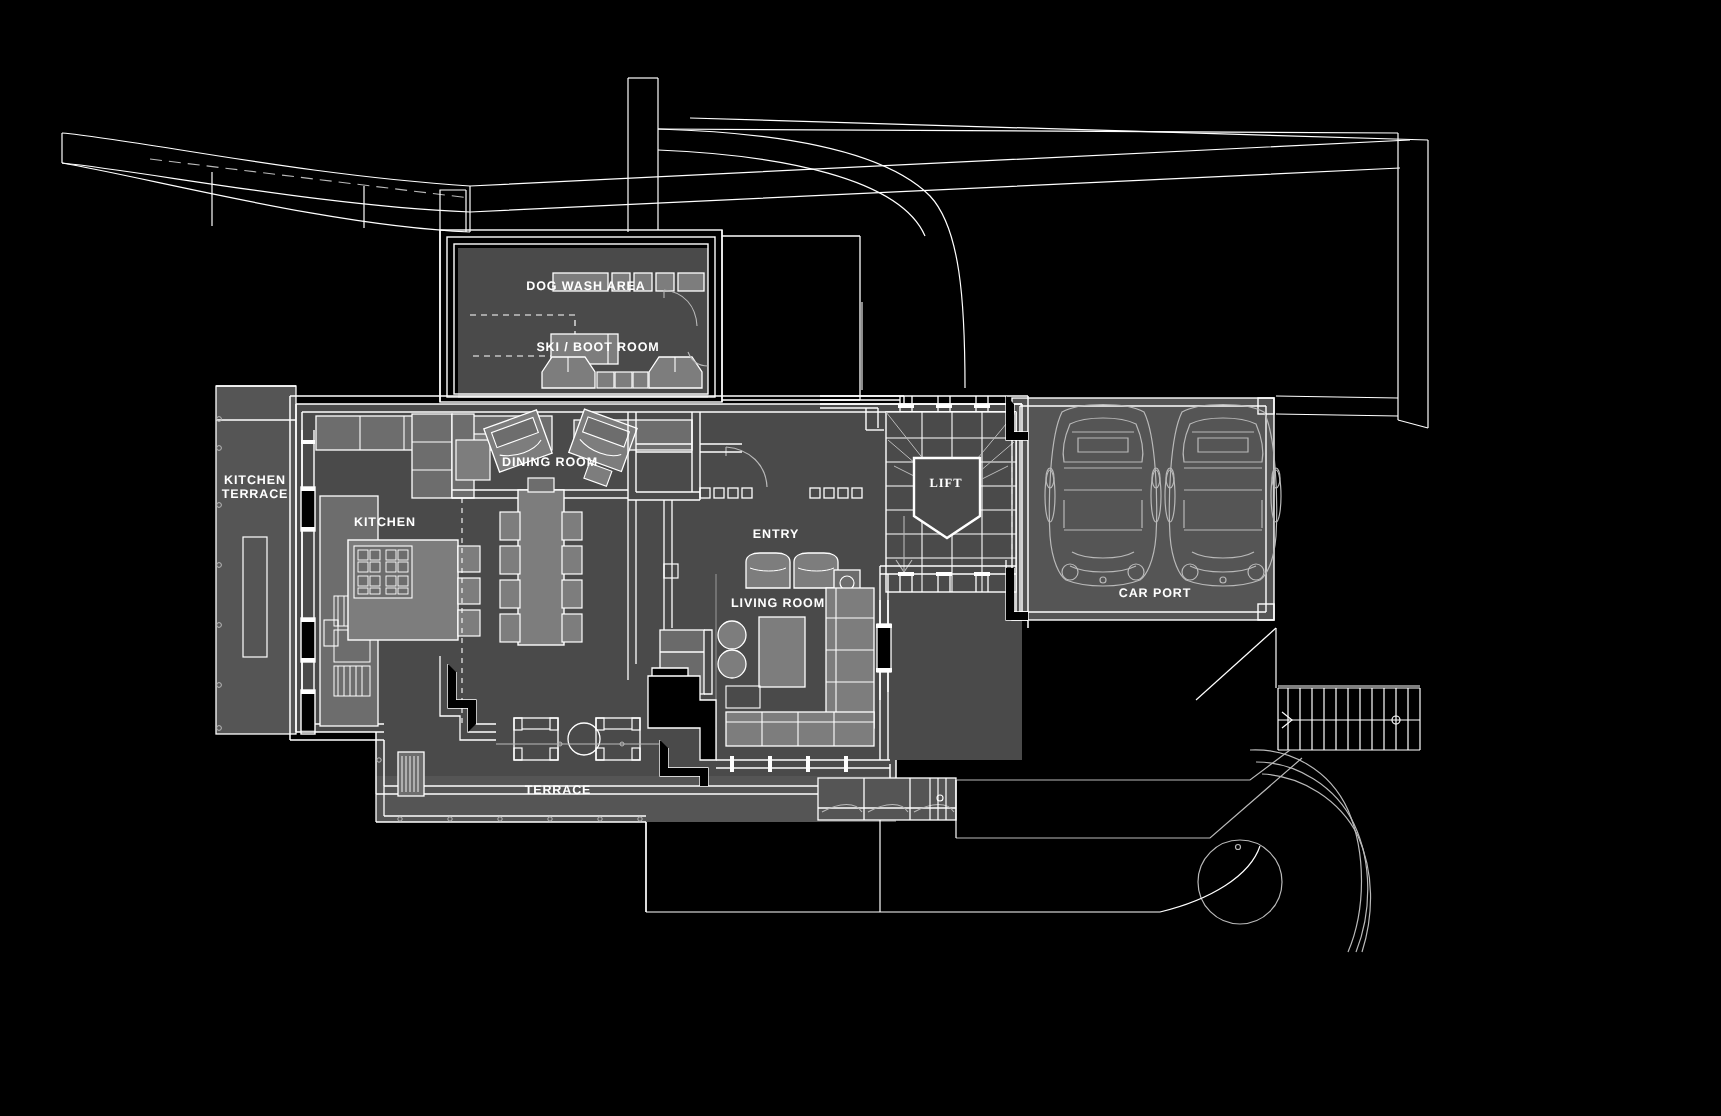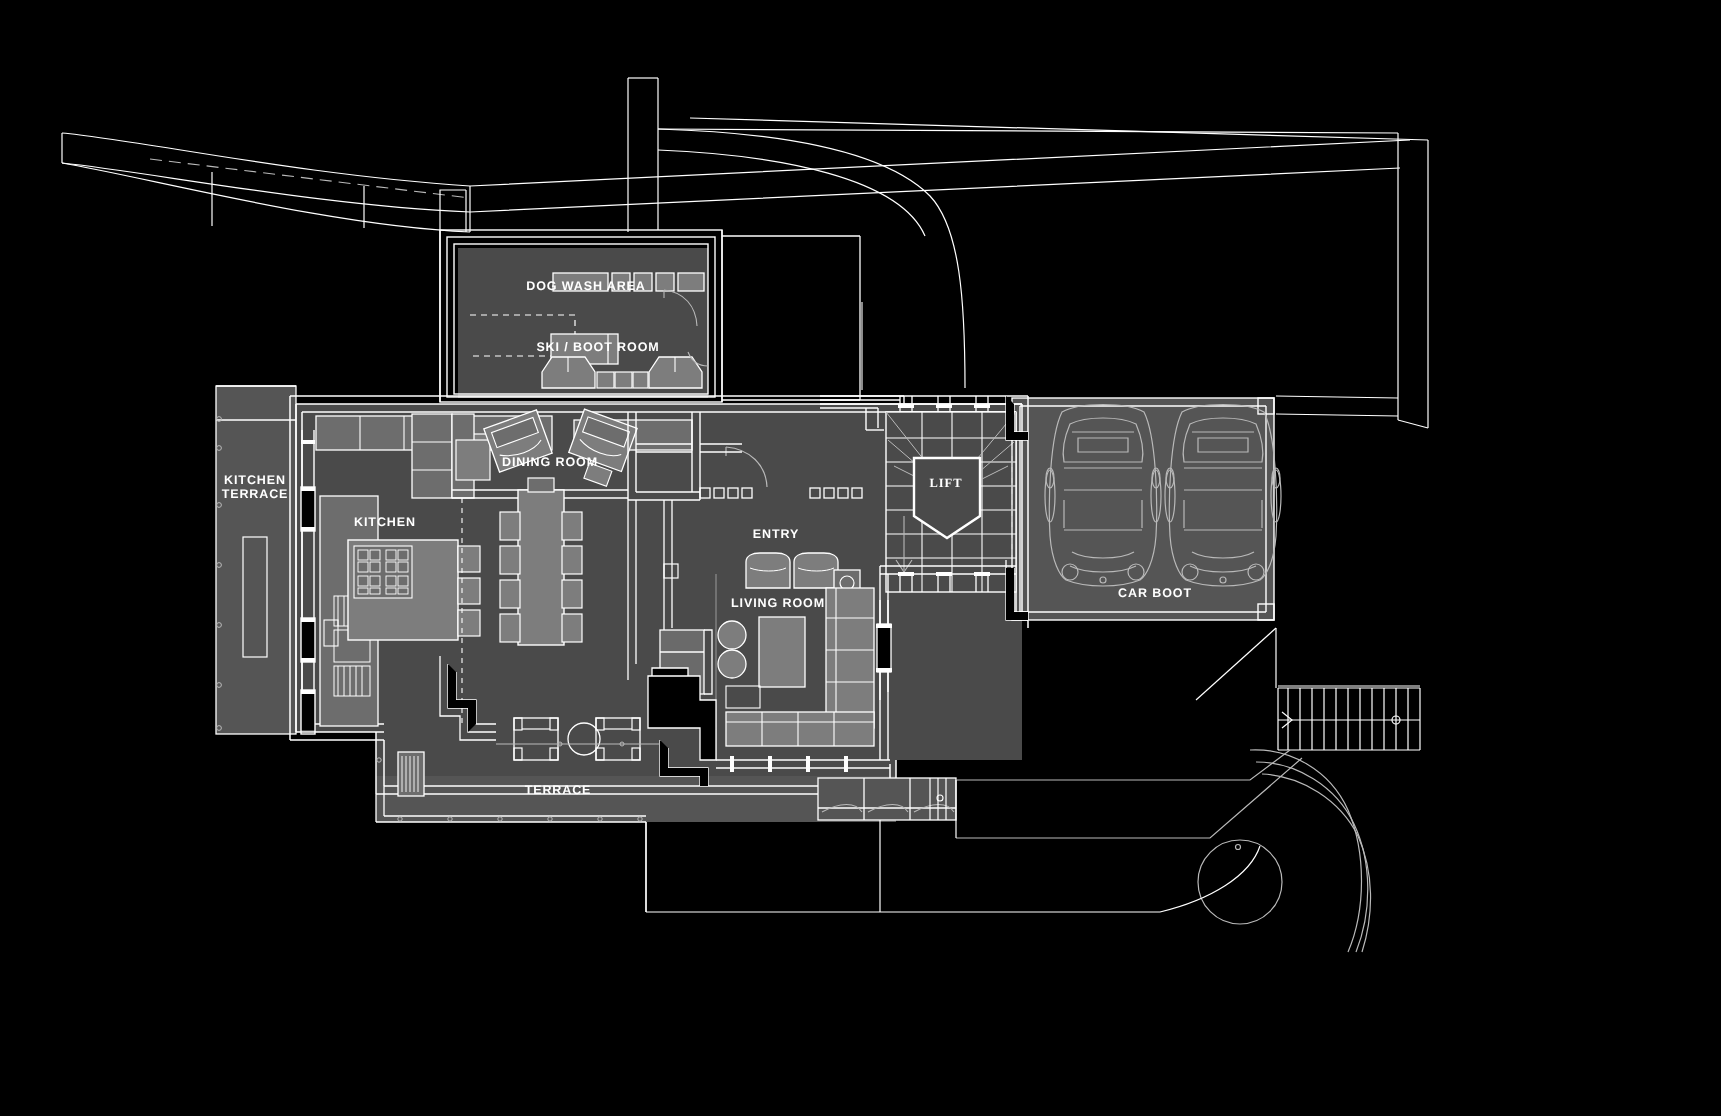--- a/index.html
+++ b/index.html
@@ -744,15 +744,15 @@
 
 <div class="lbl" style="left:586px;top:287px;">DOG WASH AREA</div>
 <div class="lbl" style="left:586px;top:348px;margin-left:12px;">SKI / BOOT ROOM</div>
 <div class="lbl two" style="left:255px;top:487px;"><span>KITCHEN</span><br><span>TERRACE</span></div>
 <div class="lbl" style="left:385px;top:523px;">KITCHEN</div>
 <div class="lbl" style="left:550px;top:463px;">DINING ROOM</div>
 <div class="lbl" style="left:776px;top:491px;margin-top:44px;">ENTRY</div>
 <div class="lbl" style="left:946px;top:484px;font-family:Liberation Serif, serif;">LIFT</div>
 <div class="lbl" style="left:778px;top:604px;">LIVING ROOM</div>
 <div class="lbl" style="left:558px;top:791px;">TERRACE</div>
-<div class="lbl" style="left:1155px;top:594px;">CAR BOOT</div>
+<div class="lbl" style="left:1155px;top:594px;">CAR PORT</div>
 
 </div>
 
 </body></html>

